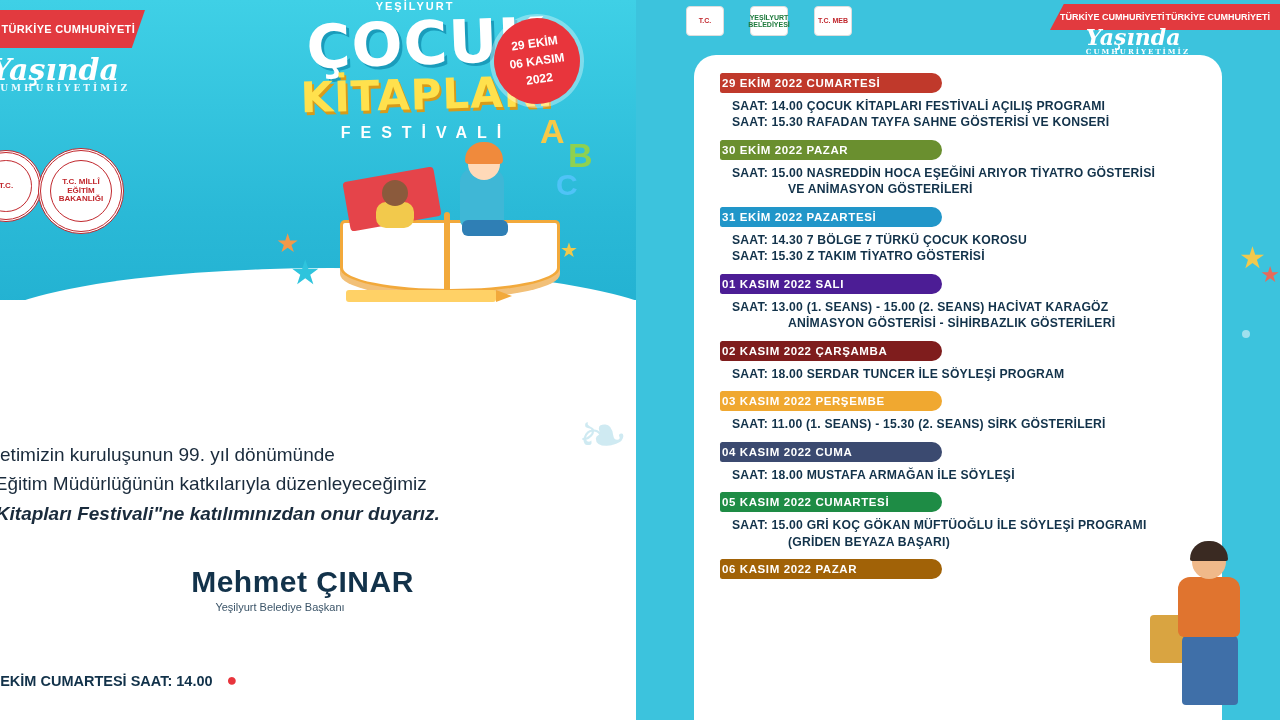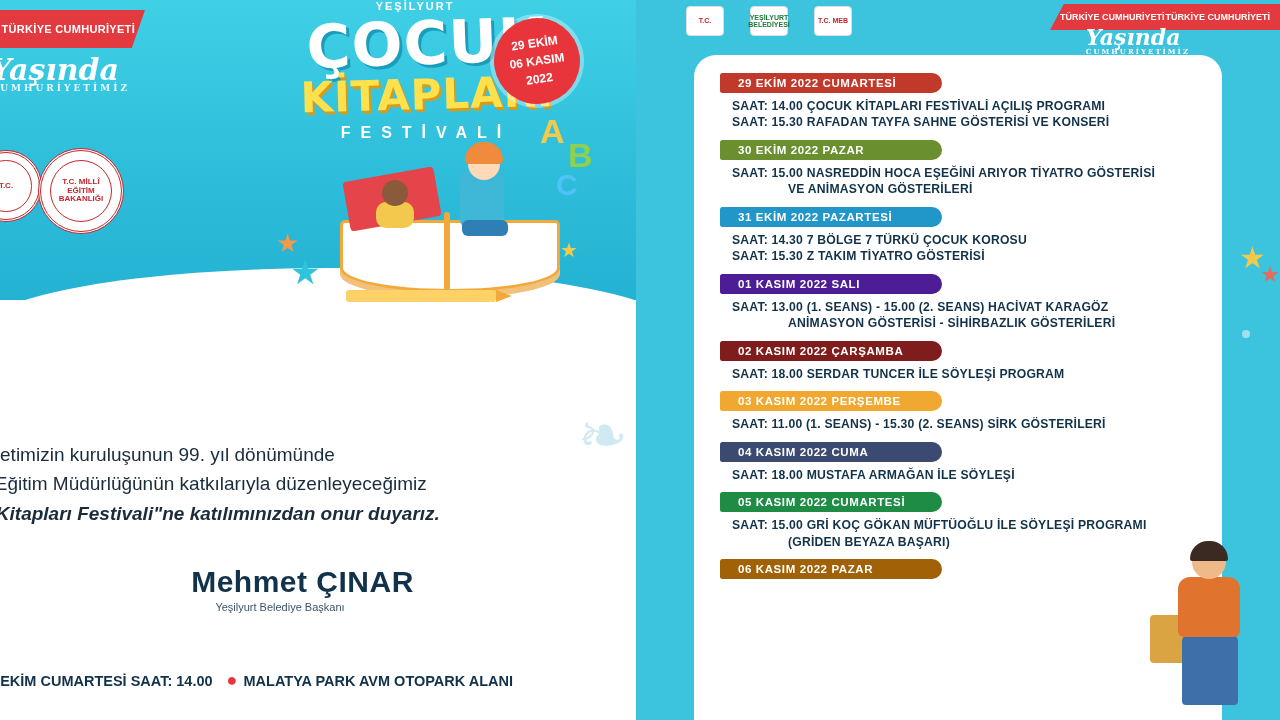--- a/index.html
+++ b/index.html
@@ -136,21 +136,21 @@
   .yasinda-right .sub{display:block;font-size:7px;font-style:normal;letter-spacing:2px;text-align:center;margin-top:-3px;}
   .prog-card {
     position:absolute; left:58px; top:55px; width:528px; height:665px;
     background:#ffffff; border-radius:22px 22px 0 0; padding:18px 26px 0 26px;
   }
   .prog-title {
     text-align:center; font-size:30px; font-weight:bold; color:#17556b; letter-spacing:1px; margin-bottom:14px;
   }
   .day { margin-bottom:9px; }
   .day-tag {
-    display:inline-block; min-width:222px; padding:4px 18px; color:#fff; font-size:11.5px; font-weight:bold;
+    display:inline-block; min-width:222px; padding:4px 2px; color:#fff; font-size:11.5px; font-weight:bold;
     letter-spacing:.6px; border-radius:3px 12px 12px 3px;
   }
   .day-lines { padding:5px 0 0 12px; }
   .day-lines .ln { font-size:12.2px; color:#12324a; font-weight:bold; letter-spacing:.2px; line-height:1.35; }
   .day-lines .ln.indent { padding-left:56px; }
 
   .boy { position:absolute; right:10px; bottom:0; width:120px; height:175px; }
   .boy .head { position:absolute; left:42px; top:0; width:34px; height:34px; background:#f0b98a; border-radius:50%; }
   .boy .hair { position:absolute; left:40px; top:-4px; width:38px; height:20px; background:#3a2a22; border-radius:18px 18px 2px 2px; }
   .boy .shirt { position:absolute; left:28px; top:32px; width:62px; height:60px; background:#e0742f; border-radius:12px 12px 6px 6px; }
@@ -230,21 +230,20 @@
     </div>
 
     <div class="signature">
       <div class="nm">Mehmet ÇINAR</div>
       <div class="ttl">Yeşilyurt Belediye Başkanı</div>
     </div>
 
     <div class="footerbar">
       <span>29 EKİM CUMARTESİ SAAT: 14.00</span>
       <span class="pin">●</span>
-      <span>MALATYA PARK AVM OTOPARK ALANI</span>
     </div>
   </div>
 
   <div class="right">
     <div class="toprow">
       <div class="logo-sq">T.C.</div>
       <div class="logo-sq green">YEŞİLYURT BELEDİYESİ</div>
       <div class="logo-sq">T.C. MEB</div>
     </div>
 

